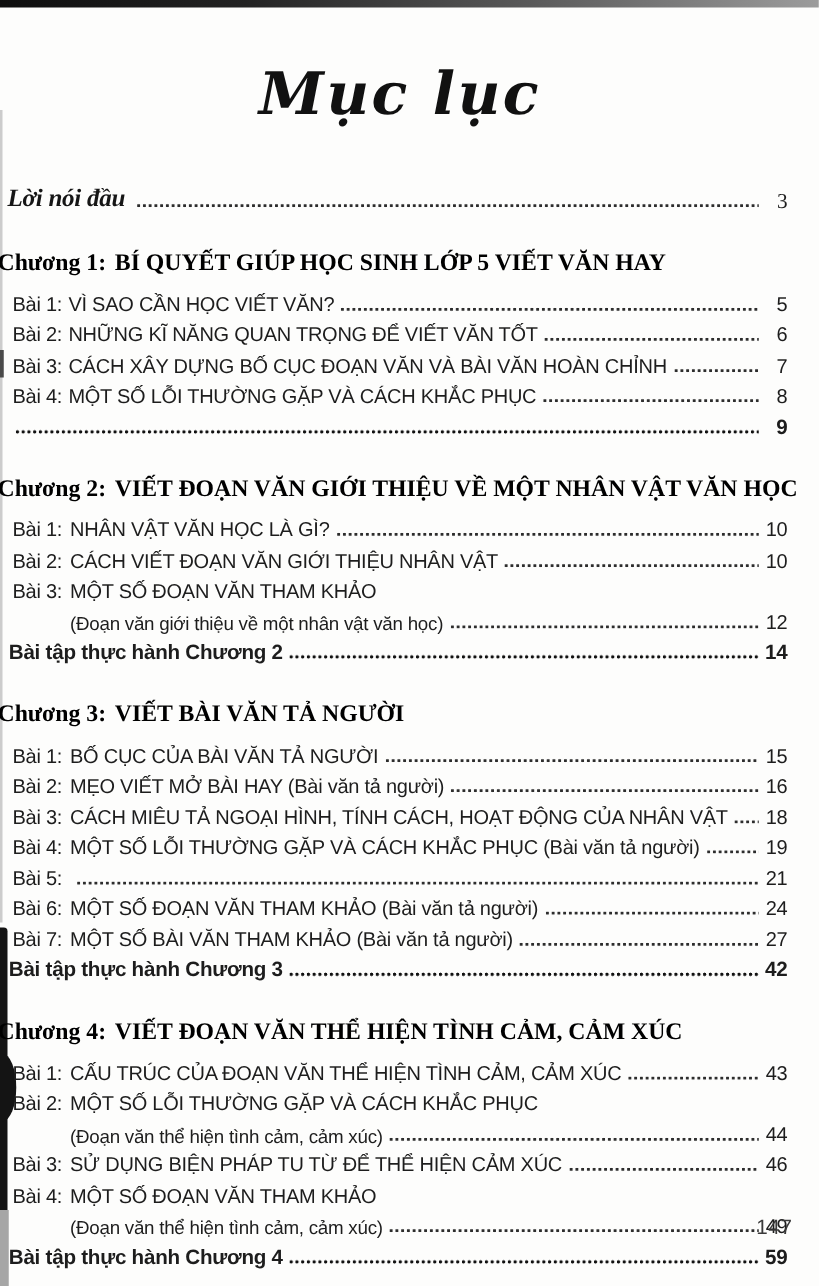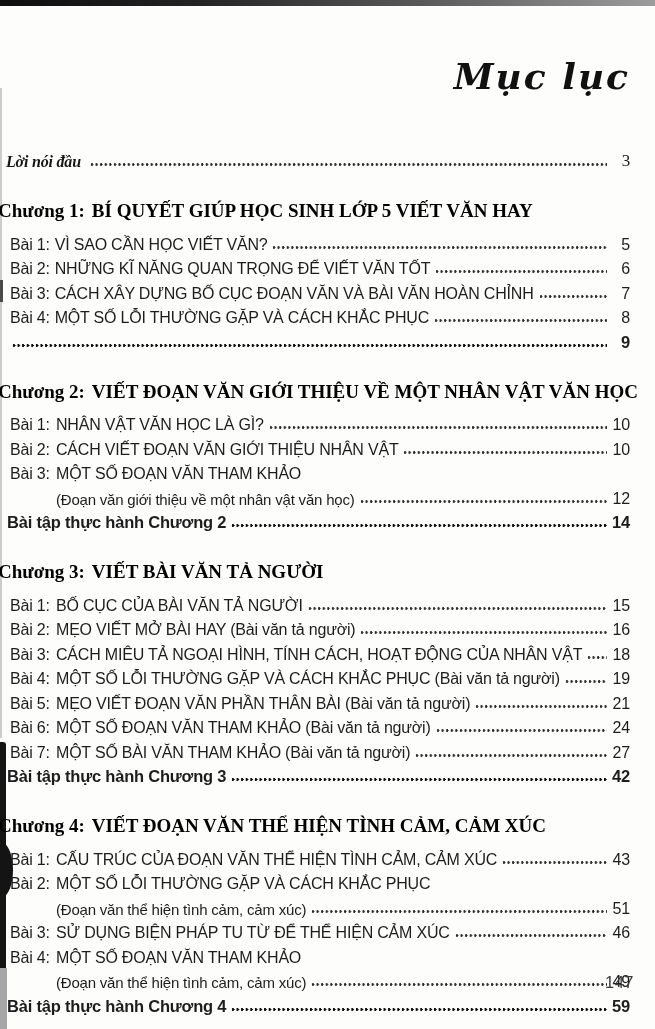--- a/index.html
+++ b/index.html
@@ -14,37 +14,37 @@
   .edge-left-faint{position:absolute;left:0;top:88px;width:2px;height:650px;background:#cccccc;}
   .edge-tick{position:absolute;left:0;top:280px;width:3px;height:22px;background:#4a4a4a;}
   .edge-left-dark{position:absolute;left:0;top:742px;width:6px;height:232px;background:#141414;border-radius:0 3px 3px 0;}
   .edge-left-bulge{position:absolute;left:0;top:843px;width:13px;height:54px;background:#141414;
     border-radius:0 85% 85% 0 / 0 50% 50% 0;}
   .edge-left-tail{position:absolute;left:0;top:968px;width:7px;height:61px;background:#a6a6a6;}
 
   .content{position:relative;padding:6px 25px 0 10px;}
 
   .main-title{
-    text-align:right;margin:30px 0 0 0;height:80px;line-height:80px;
+    text-align:center;margin:30px 0 0 0;height:80px;line-height:80px;
     font-family:"DejaVu Serif",serif;font-style:italic;font-weight:bold;
-    font-size:36px;color:#111;letter-spacing:2px;
+    font-size:47px;color:#111;letter-spacing:2px;
   }
 
   .row{display:flex;align-items:flex-end;height:24.5px;font-size:16px;letter-spacing:-0.2px;white-space:nowrap;}
   .label{flex:none;display:inline-block;width:46px;}
   .c1 .label{width:auto;margin-right:5px;}
   .title{flex:none;}
   .dots{flex:1 1 auto;height:5px;margin:0 3px 4px 5px;
     background-image:radial-gradient(circle at 2px 2.5px,#2c2c2c 1.1px,rgba(0,0,0,0) 1.45px);
     background-size:4.6px 5px;background-repeat:repeat-x;background-position:0 bottom;}
   .pg{flex:none;min-width:20px;text-align:right;}
 
   .preface{margin-top:29px;height:26px;font-size:18px;}
   .preface .label{width:auto;margin-right:4px;font-family:"Liberation Serif",serif;
-    font-style:italic;font-weight:bold;font-size:16px;color:#161616;margin-left:-4px;}
+    font-style:italic;font-weight:bold;font-size:20px;color:#161616;margin-left:-4px;}
   .preface .pg{font-family:"Liberation Serif",serif;font-size:17px;}
 
   .chapter{margin-top:26px;}
   .chapter.first{}
   .chapter-heading{
     font-family:"Liberation Serif",serif;font-weight:bold;font-size:19px;color:#000;
     margin:0 0 5px -12px;white-space:nowrap;line-height:27px;
   }
   .chapter-heading .prefix{margin-right:7px;}
 
@@ -167,21 +167,20 @@
       <span class="pg">18</span>
     </div>
     <div class="row item">
       <span class="label">Bài 4:</span>
       <span class="title">MỘT SỐ LỖI THƯỜNG GẶP VÀ CÁCH KHẮC PHỤC (Bài văn tả người)</span>
       <span class="dots"></span>
       <span class="pg">19</span>
     </div>
     <div class="row item">
       <span class="label">Bài 5:</span>
-      <span class="title">MẸO VIẾT ĐOẠN VĂN PHẦN THÂN BÀI (Bài văn tả người)</span>
       <span class="dots"></span>
       <span class="pg">21</span>
     </div>
     <div class="row item">
       <span class="label">Bài 6:</span>
       <span class="title">MỘT SỐ ĐOẠN VĂN THAM KHẢO (Bài văn tả người)</span>
       <span class="dots"></span>
       <span class="pg">24</span>
     </div>
     <div class="row item">
@@ -208,21 +207,21 @@
       <span class="pg">43</span>
     </div>
     <div class="row item">
       <span class="label">Bài 2:</span>
       <span class="title">MỘT SỐ LỖI THƯỜNG GẶP VÀ CÁCH KHẮC PHỤC</span>
     </div>
     <div class="row item subrow">
       <span class="indent"></span>
       <span class="title">(Đoạn văn thể hiện tình cảm, cảm xúc)</span>
       <span class="dots"></span>
-      <span class="pg">51</span>
+      <span class="pg">44</span>
     </div>
     <div class="row item">
       <span class="label">Bài 3:</span>
       <span class="title">SỬ DỤNG BIỆN PHÁP TU TỪ ĐỂ THỂ HIỆN CẢM XÚC</span>
       <span class="dots"></span>
       <span class="pg">46</span>
     </div>
     <div class="row item">
       <span class="label">Bài 4:</span>
       <span class="title">MỘT SỐ ĐOẠN VĂN THAM KHẢO</span>

